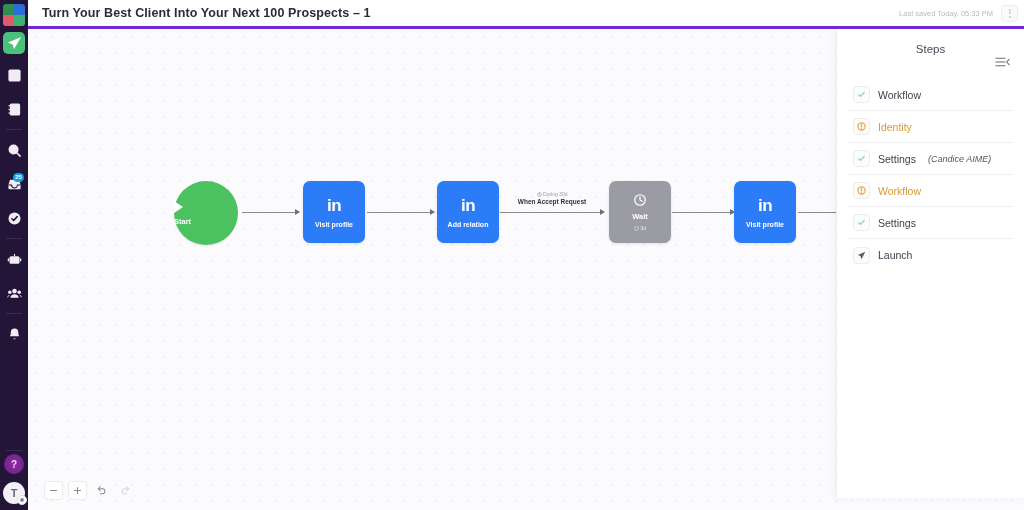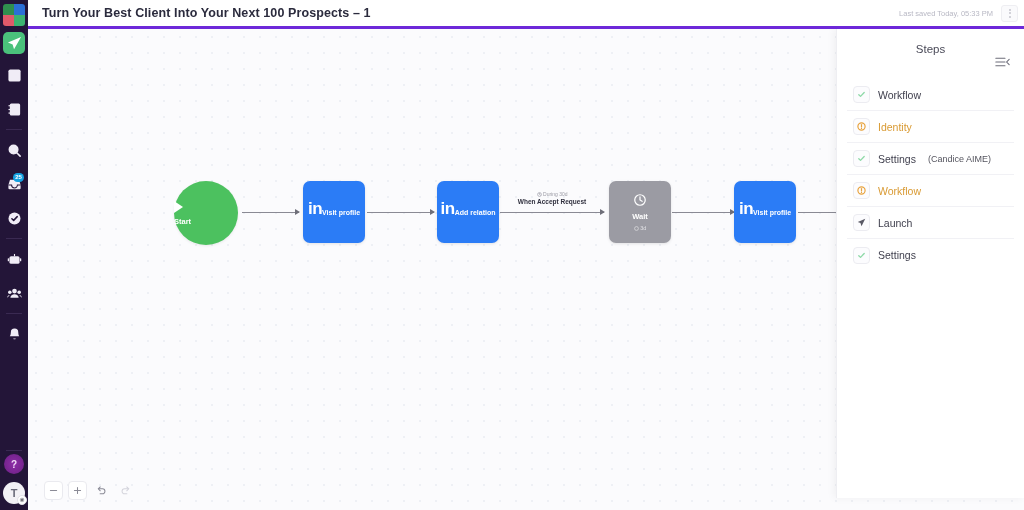--- a/index.html
+++ b/index.html
@@ -96,21 +96,21 @@
     justify-content: center; color: #ffffff; cursor: pointer;
     box-shadow: 0 1px 3px rgba(0,0,0,.08);
   }
   .start-node .play { width: 0; height: 0; border-left: 9px solid #ffffff;
     border-top: 6px solid transparent; border-bottom: 6px solid transparent;
     margin-bottom: 4px; }
   .start-node .lbl { font-size: 7.5px; font-weight: 700; }
 
   .li-node {
     width: 62px; height: 62px; border-radius: 7px; background: #2b7cf6;
-    display: flex; flex-direction: row; align-items: center;
+    display: flex; flex-direction: column; align-items: center;
     justify-content: center; color: #ffffff; cursor: pointer;
     box-shadow: 0 1px 3px rgba(0,0,0,.10);
   }
   .li-node .in-logo { font-size: 17px; font-weight: 700; letter-spacing: -.5px;
     line-height: 1; margin-bottom: 7px; font-family: "Liberation Sans", sans-serif; }
   .li-node .lbl { font-size: 7px; font-weight: 700; }
 
   .wait-node {
     width: 62px; height: 62px; border-radius: 7px; background: #9b9ba3;
     display: flex; flex-direction: column; align-items: center;
@@ -200,21 +200,21 @@
     justify-content: center; flex: 0 0 auto;
   }
   .step-ico svg { width: 9px; height: 9px; }
   .check svg path { stroke: #8fd9a8; stroke-width: 1.8; fill: none;
     stroke-linecap: round; stroke-linejoin: round; }
   .warn svg circle { fill: none; stroke: #e8a33d; stroke-width: 1.6; }
   .warn svg line { stroke: #e8a33d; stroke-width: 1.6; stroke-linecap: round; }
   .send svg path { fill: #5a5a66; }
   .step-label { font-size: 10.5px; color: #3f3f4d; }
   .step-label.alert { color: #d99a33; }
-  .step-note { font-size: 9px; color: #55555f; margin-left: 4px; }
+  .step-note { font-size: 9px; color: #55555f; font-style: italic; margin-left: 4px; }
 </style>
 </head>
 <body>
 
 <div id="app">
 
   <div class="rail">
     <div class="rail-logo">
       <div class="lq" style="background:#2f8f4e"></div>
       <div class="lq" style="background:#2b6fd6"></div>
@@ -463,33 +463,33 @@
           <svg viewBox="0 0 12 12">
               <circle cx="6" cy="6" r="4.8"></circle>
               <line x1="6" y1="3.3" x2="6" y2="6.6"></line>
               <line x1="6" y1="8.3" x2="6" y2="8.5"></line>
             </svg>
         </span>
         <span class="step-label alert">Workflow</span>
       </div>
 
       <div class="step-row">
+        <span class="step-ico check">
+          <svg viewBox="0 0 12 12">
+              <path d="M2.4 6.2 4.7 8.5 9.6 3.4"></path>
+            </svg>
+        </span>
+        <span class="step-label">Settings</span>
+      </div>
+
+      <div class="step-row">
         <span class="step-ico send">
           <svg viewBox="0 0 12 12">
               <path d="M11 1 1 5.3l3.6 1.4L6 11z"></path>
             </svg>
         </span>
         <span class="step-label">Launch</span>
       </div>
 
-      <div class="step-row">
-        <span class="step-ico check">
-          <svg viewBox="0 0 12 12">
-              <path d="M2.4 6.2 4.7 8.5 9.6 3.4"></path>
-            </svg>
-        </span>
-        <span class="step-label">Settings</span>
-      </div>
-
     </div>
   </div>
 
 </div>
 
 </body></html>

